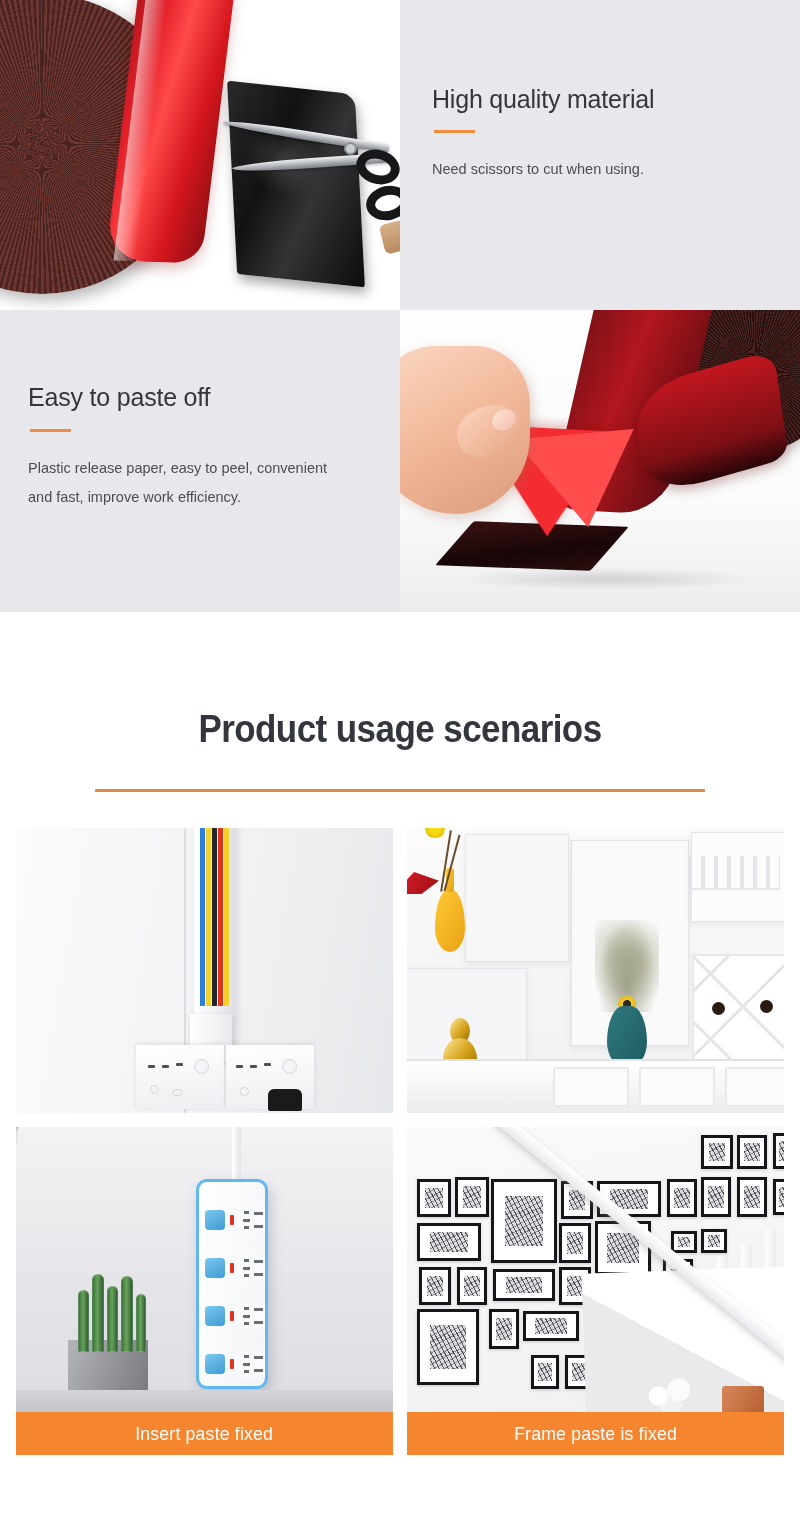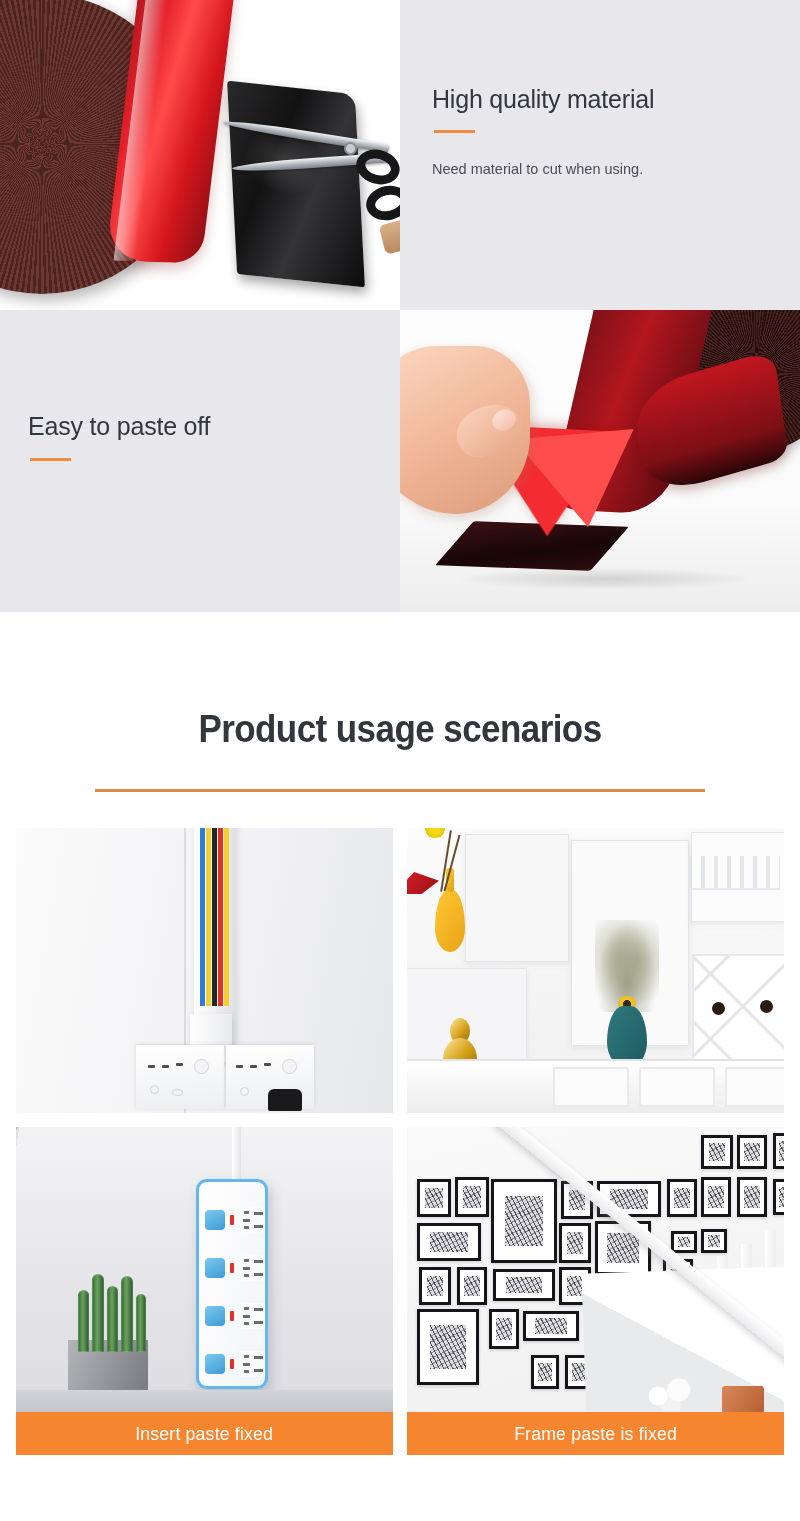--- a/index.html
+++ b/index.html
@@ -401,28 +401,29 @@
       <div class="sc-handle1"></div>
       <div class="sc-handle2"></div>
       <div class="sc-grip"></div>
     </div>
   </div>
 
   <div class="quad q-tr">
     <div class="txtpanel">
       <h2 class="feat-title">High quality material</h2>
       <div class="feat-rule"></div>
-      <p class="feat-body">Need material to cut when using.</p>
+      <p class="feat-body">Need scissors to cut when using.</p>
     </div>
   </div>
 
   <div class="quad q-bl">
     <div class="txtpanel">
       <h2 class="feat-title">Easy to paste off</h2>
       <div class="feat-rule"></div>
+      <p class="feat-body">Plastic release paper, easy to peel, convenient and fast, improve work efficiency.</p>
     </div>
   </div>
 
   <div class="quad q-br">
     <div class="ph-peel">
       <div class="roll-side"></div>
       <div class="dark-tape"></div>
       <div class="dark-tape2"></div>
       <div class="blk-sheet"></div>
       <div class="red-peel"></div>

